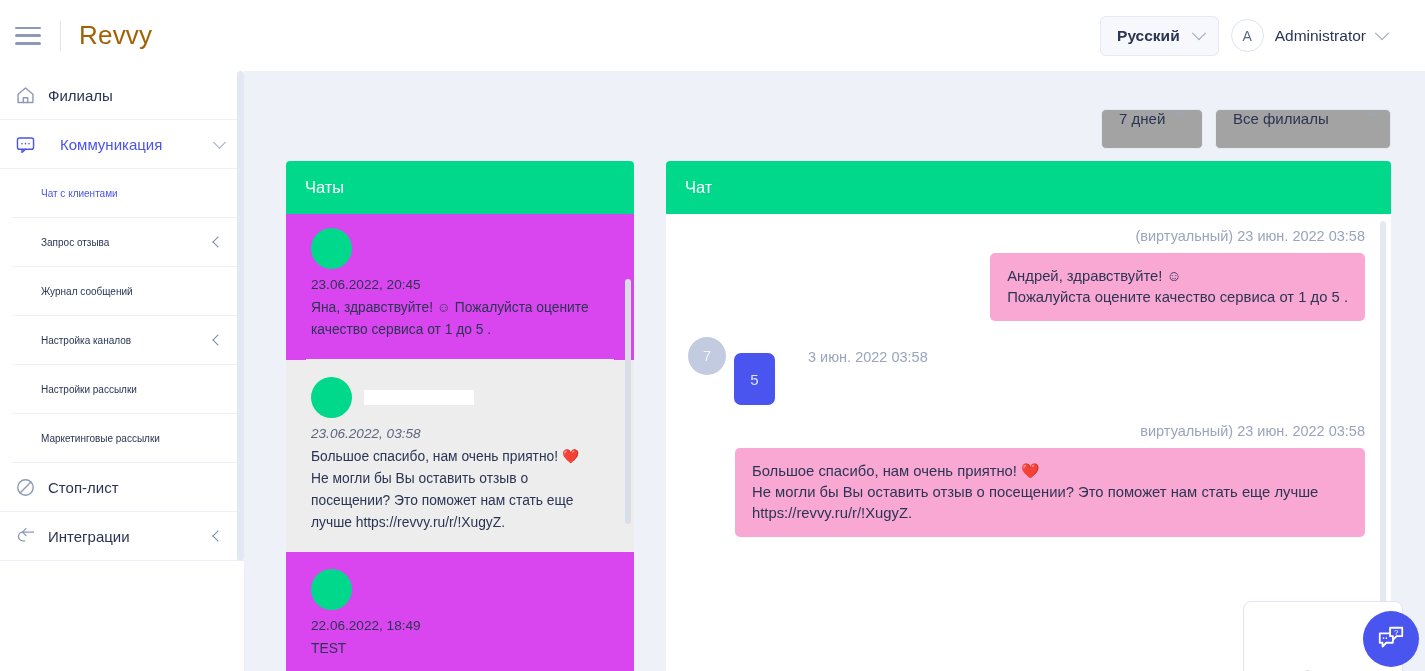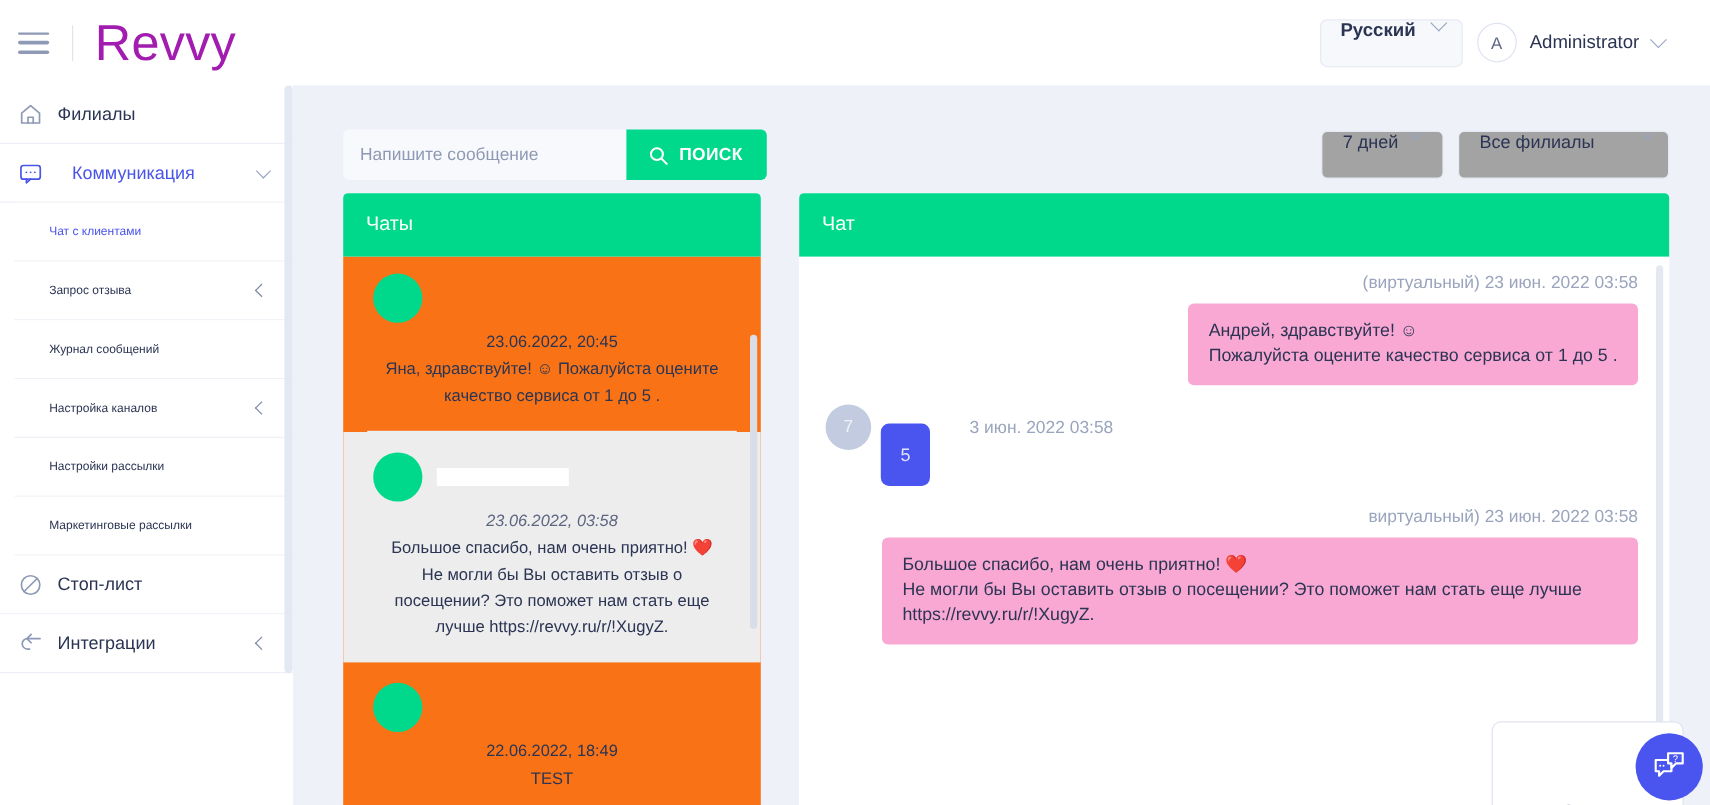--- a/index.html
+++ b/index.html
@@ -20,28 +20,28 @@
     z-index: 30;
   }
   .burger {
     width: 26px; height: 18px; margin-left: 15px;
     display: flex; flex-direction: column; justify-content: space-between;
     cursor: pointer;
   }
   .burger i { display: block; height: 2.6px; background: #8d99b5; border-radius: 2px; }
   .vdiv { width: 1px; height: 30px; background: #dfe4ef; margin: 0 18px 0 19px; }
   .brand {
-    font-size: 42px; font-weight: 400; color: #a21caf; letter-spacing: .2px;
+    font-size: 26px; font-weight: 400; color: #a16207; letter-spacing: .2px;
   }
   .topright {
     margin-left: auto; display: flex; align-items: center; gap: 12px;
     padding-right: 38px;
   }
   .lang-btn {
-    display: flex; gap: 14px;
+    display: flex; align-items: center; gap: 14px;
     background: #f6f8fc; border: 1px solid #e6eaf3; border-radius: 6px;
     height: 40px; padding: 0 14px 0 16px; cursor: pointer;
   }
   .lang-btn .lbl { font-size: 15.5px; font-weight: 700; color: #2b3553; }
   .chev {
     width: 10px; height: 10px; border-right: 1.8px solid #9aa6c2;
     border-bottom: 1.8px solid #9aa6c2; transform: rotate(45deg) translate(-2px,-2px);
   }
   .chev.sm { width: 8px; height: 8px; border-width: 1.6px; }
   .avatar-circle {
@@ -124,26 +124,26 @@
   .filter-btn.narrow { width: 102px; }
   .filter-btn.narrow .lbl2 { margin-right: 10px; }
 
   
   .panel { position: absolute; background: #fff; border-radius: 4px; }
   .panel-head {
     background: #00d98b; color: #fff; font-size: 16.5px;
     height: 53px; display: flex; align-items: center; padding-left: 19px;
     border-radius: 4px 4px 0 0;
   }
-  .chats-panel { left: 42px; top: 90px; width: 348px; height: 510px; text-align: center; }
+  .chats-panel { left: 42px; top: 90px; width: 348px; height: 510px; }
   .chat-panel  { left: 422px; top: 90px; width: 725px; height: 612px; }
 
   .chats-body {
     position: absolute; top: 53px; left: 0; right: 0; bottom: 0;
-    overflow: hidden; background: #f97316; padding: 0 20px;
+    overflow: hidden; background: #d946ef; padding: 0 20px;
   }
   .chat-card {
     border-bottom: 1px solid #eceff5; padding: 17px 5px 18px 5px;
     cursor: pointer;
   }
   .chat-card.first { padding-top: 14px; }
   .chat-card.selected {
     background: #ededed; margin: 0 -20px; padding-left: 25px; padding-right: 25px;
     border-bottom: none;
   }
@@ -301,30 +301,20 @@
           <span class="nav-label">Интеграции</span>
           <span class="caret-l"></span>
         </div>
       </div>
     <div class="sb-scroll"></div>
   </div>
 
   <div class="main">
 
     <div class="toolbar">
-      <div class="search-wrap">
-        <input class="search-input" type="text" placeholder="Напишите сообщение" style="">
-        <button class="search-btn">
-          <svg width="17" height="17" viewBox="0 0 24 24" fill="none" stroke="#ffffff" stroke-width="2.4" stroke-linecap="round">
-            <circle cx="10.5" cy="10.5" r="7"></circle>
-              <line x1="16" y1="16" x2="22" y2="22"></line>
-          </svg>
-          <span>ПОИСК</span>
-        </button>
-      </div>
       <div class="filters">
         <div class="filter-btn narrow">
           <span class="lbl2">7 дней</span>
           <span class="chev sm"></span>
         </div>
         <div class="filter-btn wide">
           <span class="lbl2">Все филиалы</span>
           <span class="chev sm" style="margin-left:auto"></span>
         </div>
       </div>

